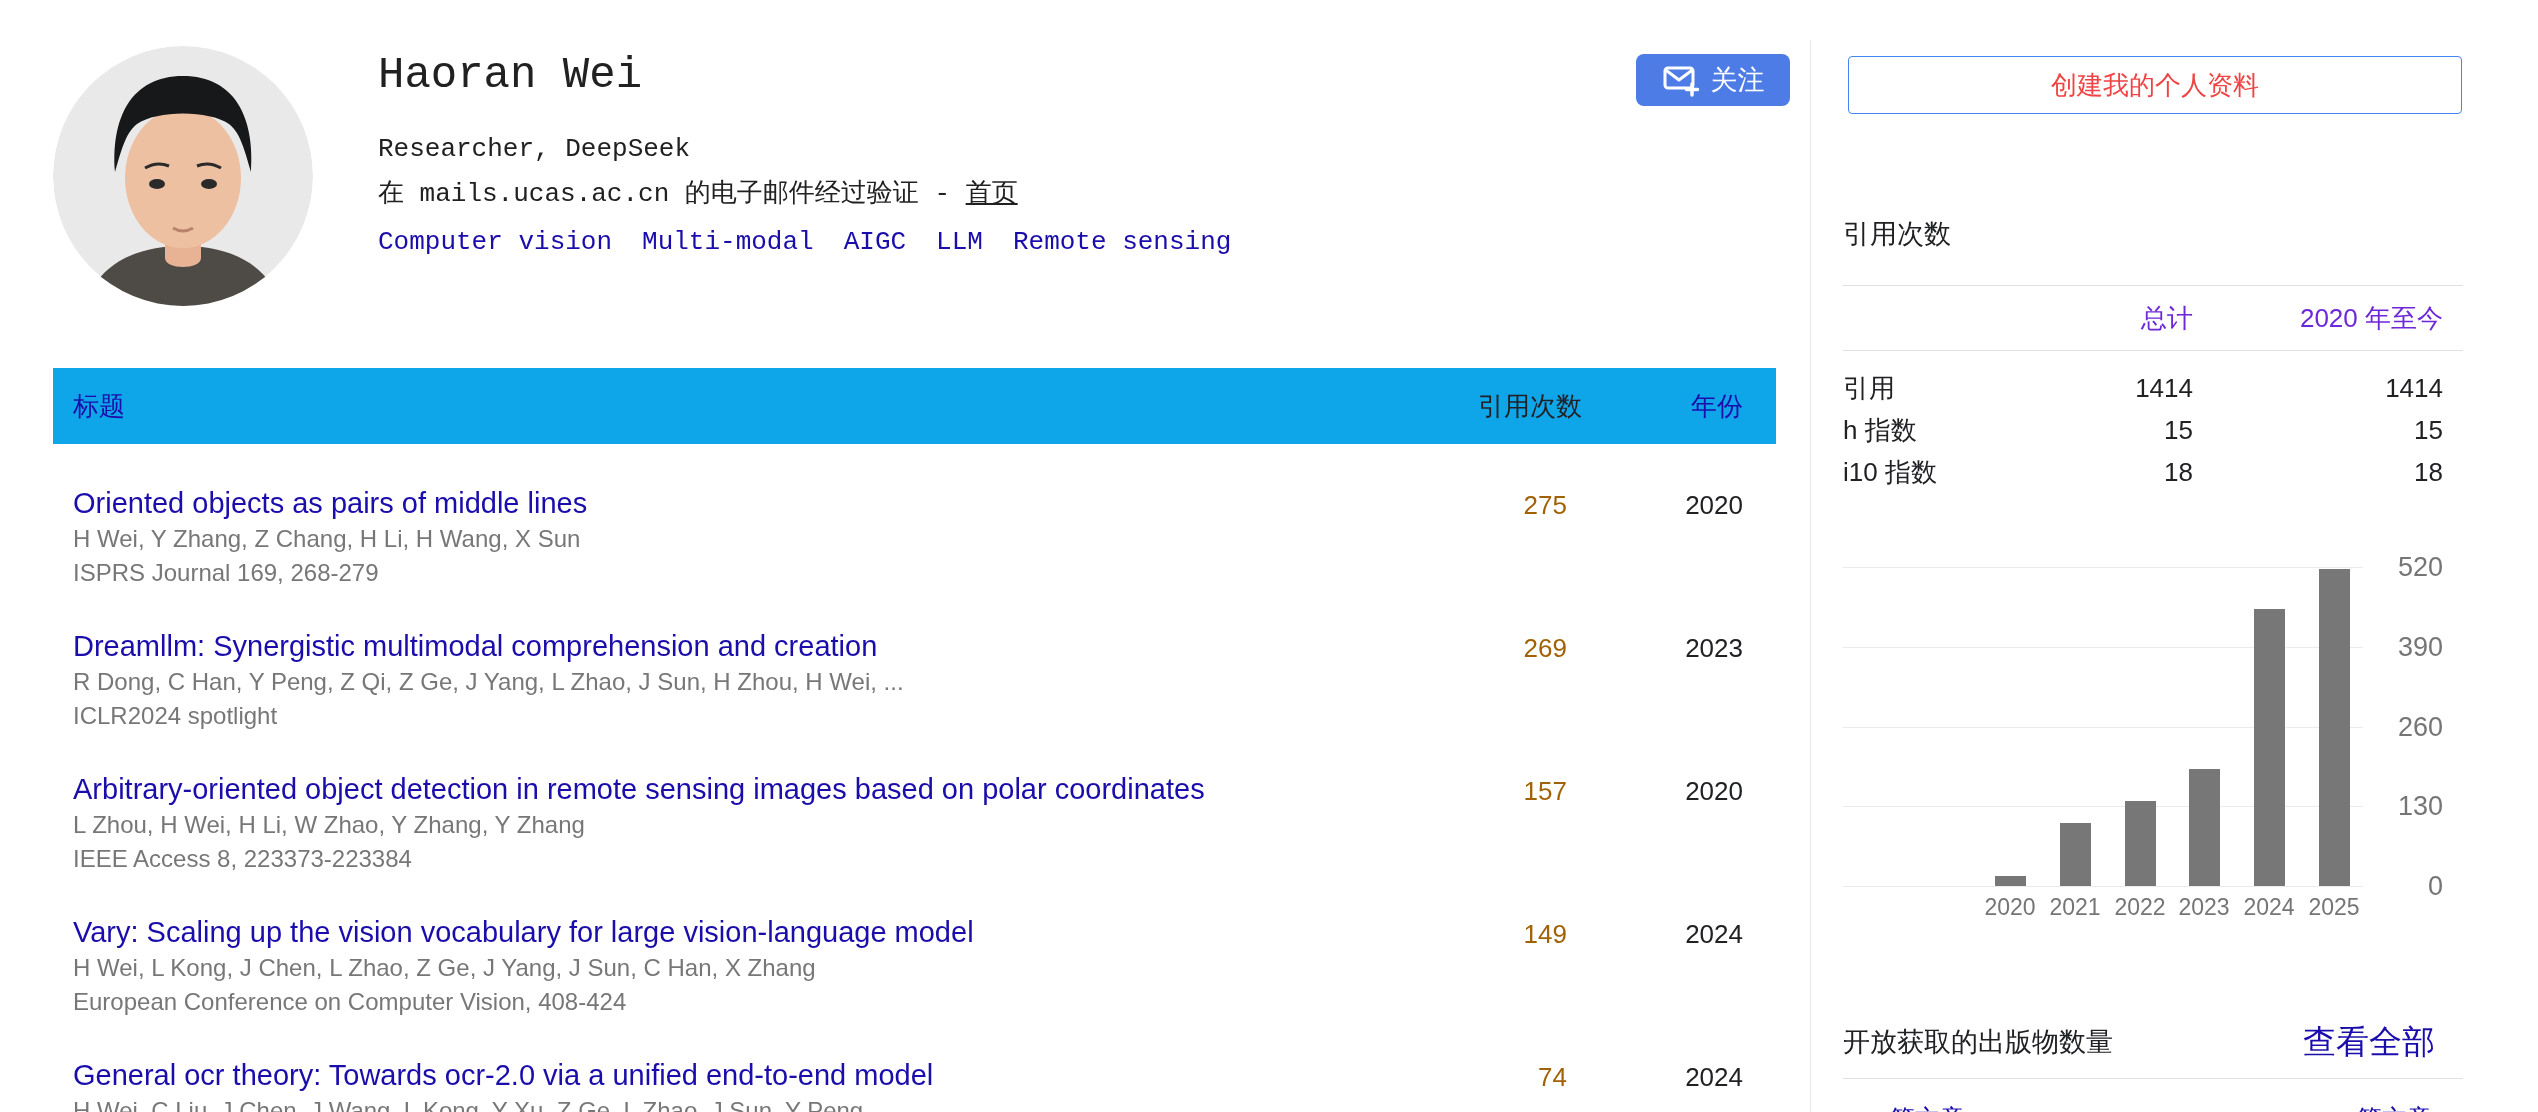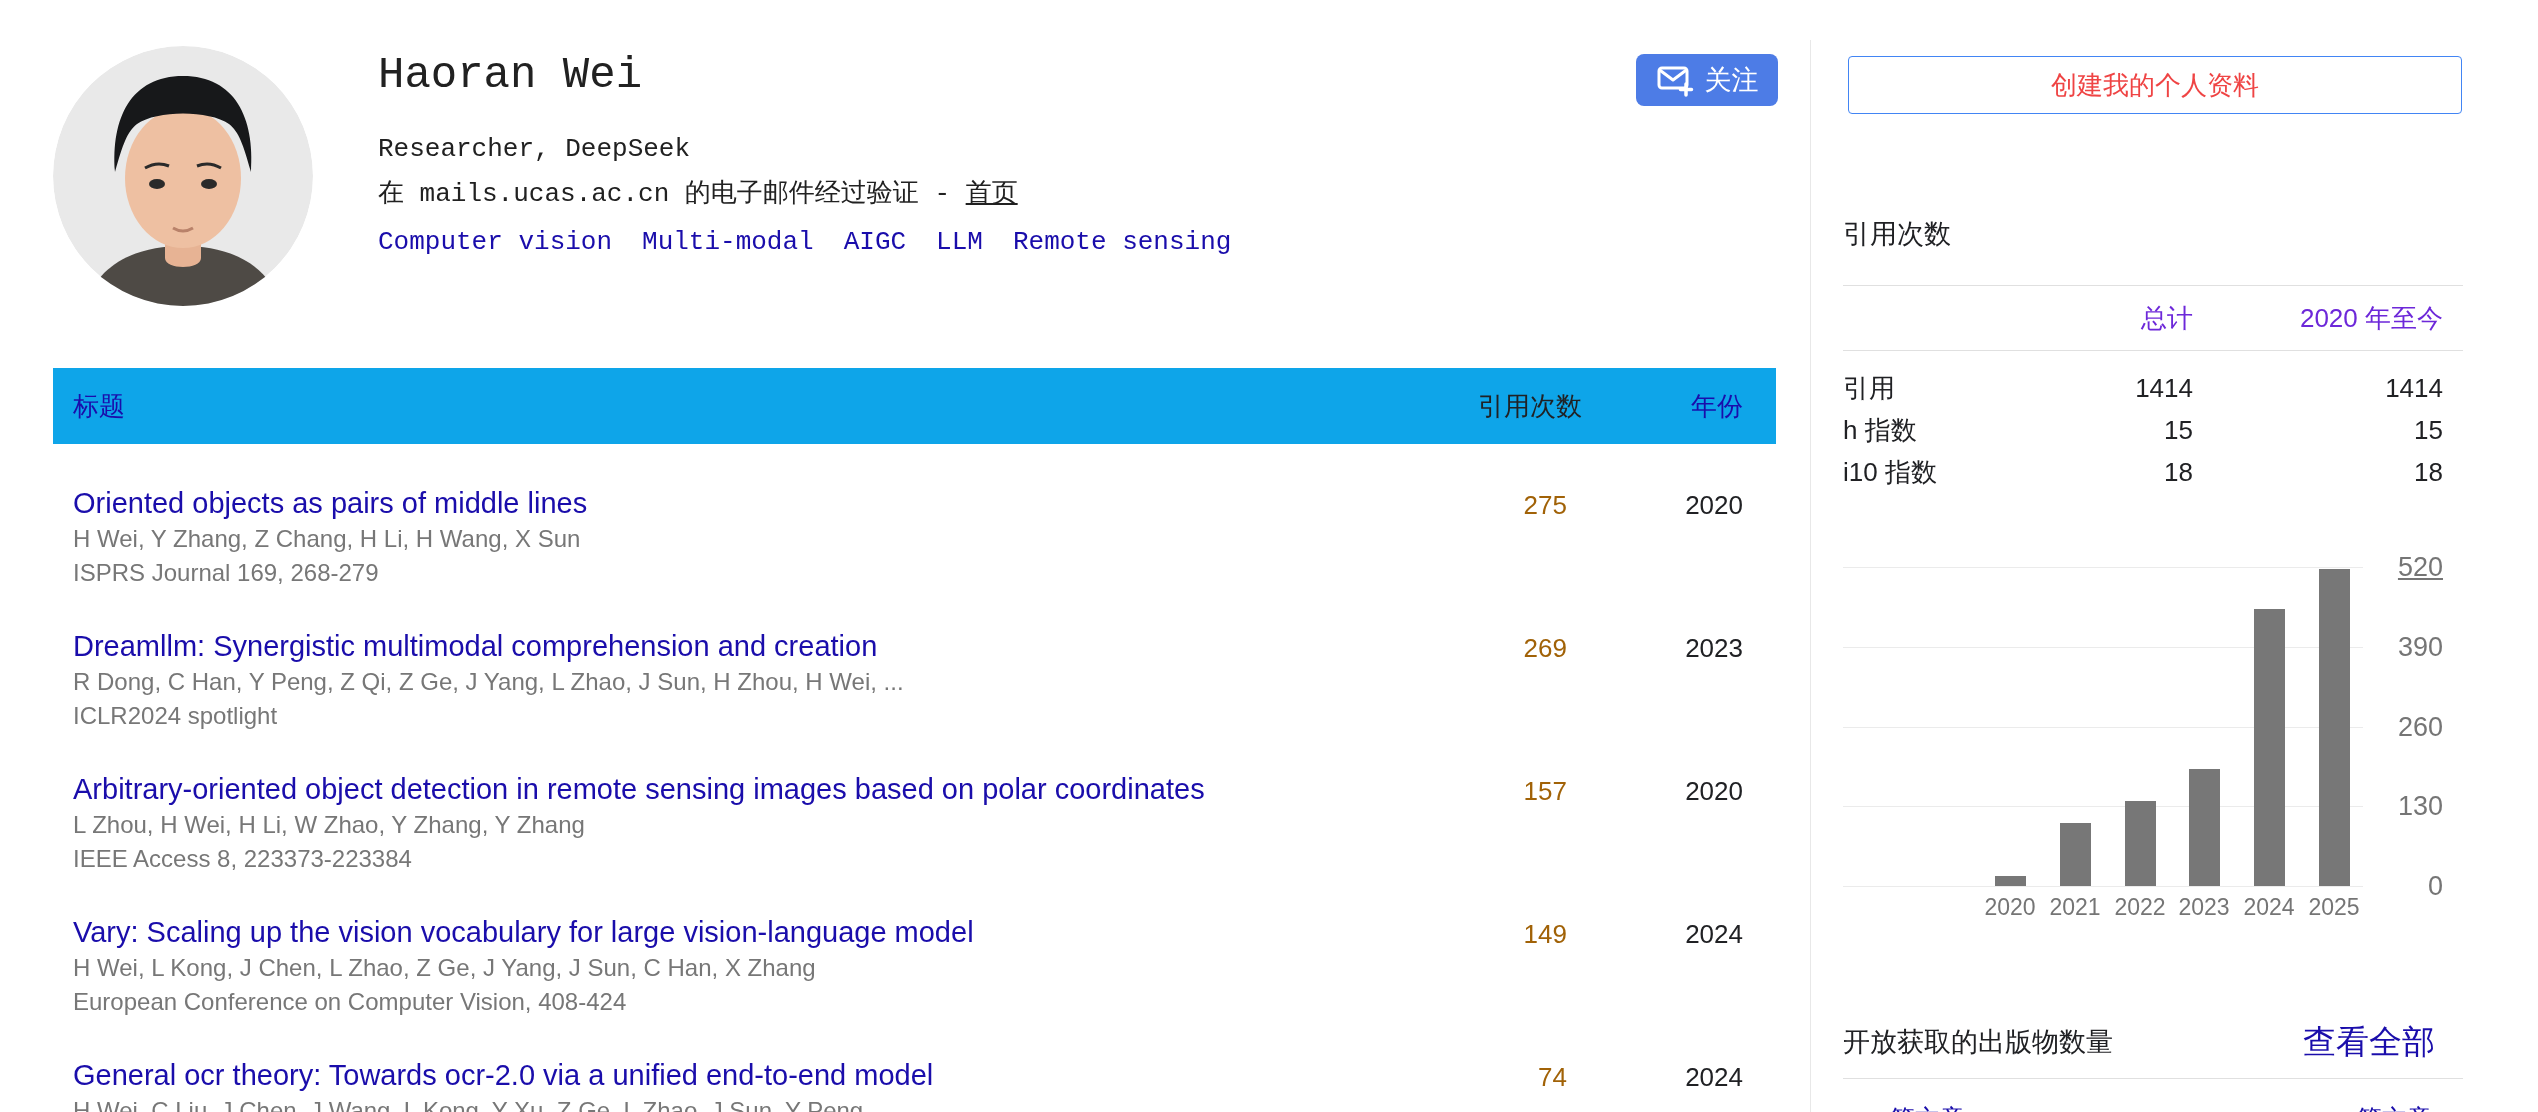--- a/index.html
+++ b/index.html
@@ -17,21 +17,21 @@
   #avatar { left: 53px; top: 46px; width: 260px; height: 260px; border-radius: 50%; overflow: hidden; }
   #profile-info { left: 378px; top: 50px; font-family: Liberation Mono, monospace; }
   #profile-name { font-size: 44px; font-weight: 400; color: #212121; margin: 0 0 34px 0; line-height: 50px; }
   #profile-affiliation { font-size: 26px; line-height: 31px; color: #212121; margin-bottom: 14px; }
   #profile-verified { font-size: 26px; line-height: 31px; color: #212121; margin-bottom: 17px; }
   #profile-verified a { color: #212121; text-decoration: underline; cursor: pointer; }
   #profile-interests { display: flex; gap: 30px; font-size: 26px; line-height: 31px; align-items: flex-end; }
   #profile-interests a { color: #1a0dab; text-decoration: none; cursor: pointer; white-space: nowrap; }
 
   #follow-btn {
-    left: 1636px; top: 54px; width: 142px; height: 52px;
+    left: 1636px; top: 54px; width: 154px; height: 52px;
     background: #4d7ce6; border: none; border-radius: 8px;
     color: #ffffff; font-size: 27px; font-family: inherit;
     display: flex; align-items: center; justify-content: center; gap: 11px;
     cursor: pointer; padding: 0;
   }
 
   
   #pub-table { left: 53px; top: 368px; width: 1723px; }
   .pub-header {
     height: 76px; background: #0ea5e9;
@@ -254,21 +254,21 @@
   <div id="chart-plot">
       <div class="chart-gridline" style="top: 335px;"></div>
       <div class="chart-tick-label" style="top: 319px;">0</div>
       <div class="chart-gridline" style="top: 255.25px;"></div>
       <div class="chart-tick-label" style="top: 239.25px;">130</div>
       <div class="chart-gridline" style="top: 175.5px;"></div>
       <div class="chart-tick-label" style="top: 159.5px;">260</div>
       <div class="chart-gridline" style="top: 95.75px;"></div>
       <div class="chart-tick-label" style="top: 79.75px;">390</div>
       <div class="chart-gridline" style="top: 16px;"></div>
-      <div class="chart-tick-label" style="top: 0px; text-decoration: underline;">520</div>
+      <div class="chart-tick-label" style="top: 0px;">520</div>
       <div class="chart-bar" style="left: 152px; top: 325px; height: 10px; background: rgb(119, 119, 119);"></div>
       <div class="chart-x-label" style="left: 122px; top: 343px;">2020</div>
       <div class="chart-bar" style="left: 217px; top: 272px; height: 63px; background: rgb(119, 119, 119);"></div>
       <div class="chart-x-label" style="left: 187px; top: 343px;">2021</div>
       <div class="chart-bar" style="left: 282px; top: 250px; height: 85px; background: rgb(119, 119, 119);"></div>
       <div class="chart-x-label" style="left: 252px; top: 343px;">2022</div>
       <div class="chart-bar" style="left: 346px; top: 218px; height: 117px; background: rgb(119, 119, 119);"></div>
       <div class="chart-x-label" style="left: 316px; top: 343px;">2023</div>
       <div class="chart-bar" style="left: 411px; top: 58px; height: 277px; background: rgb(119, 119, 119);"></div>
       <div class="chart-x-label" style="left: 381px; top: 343px;">2024</div>

